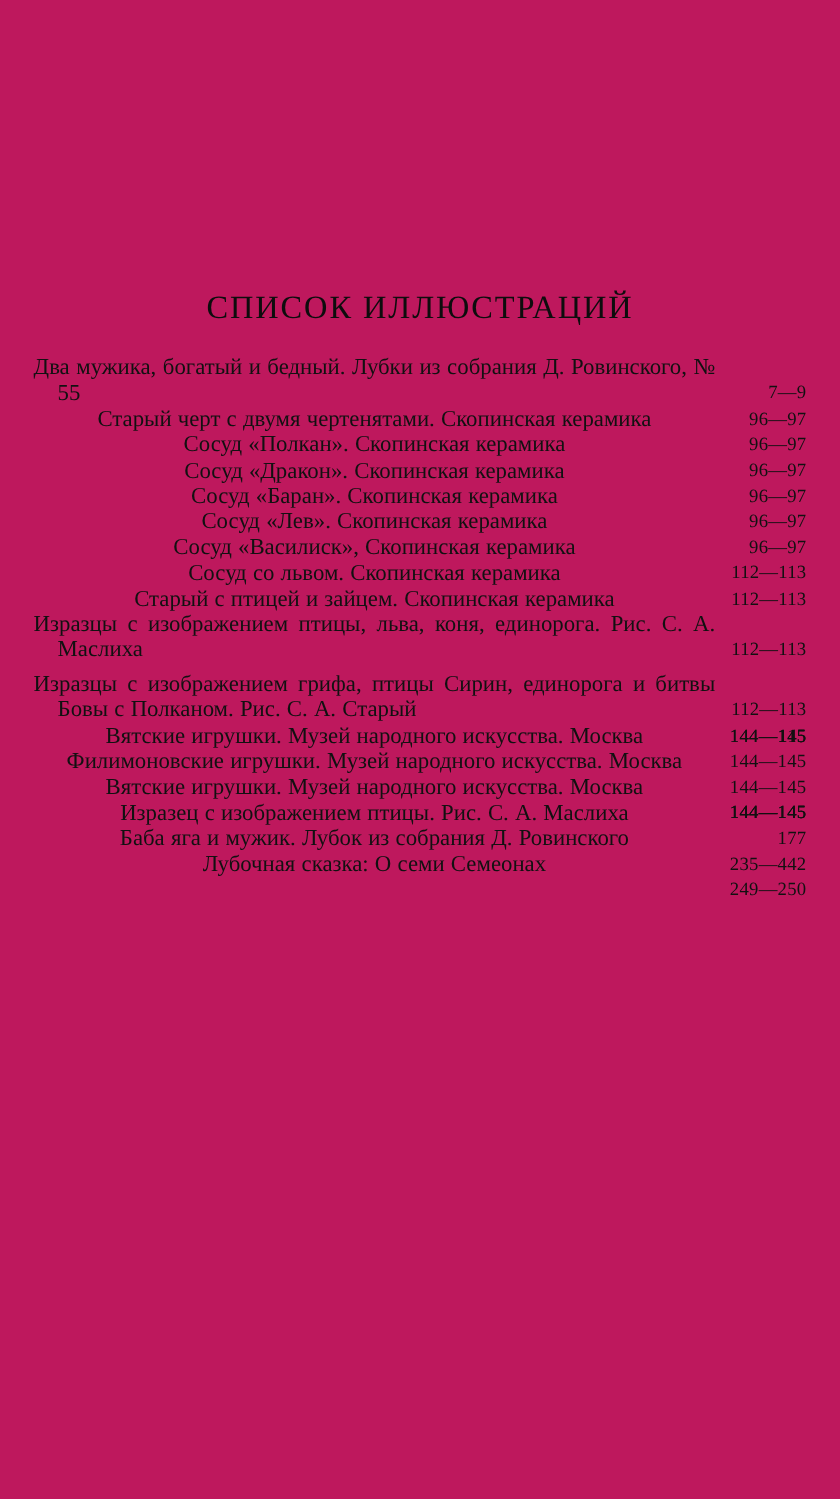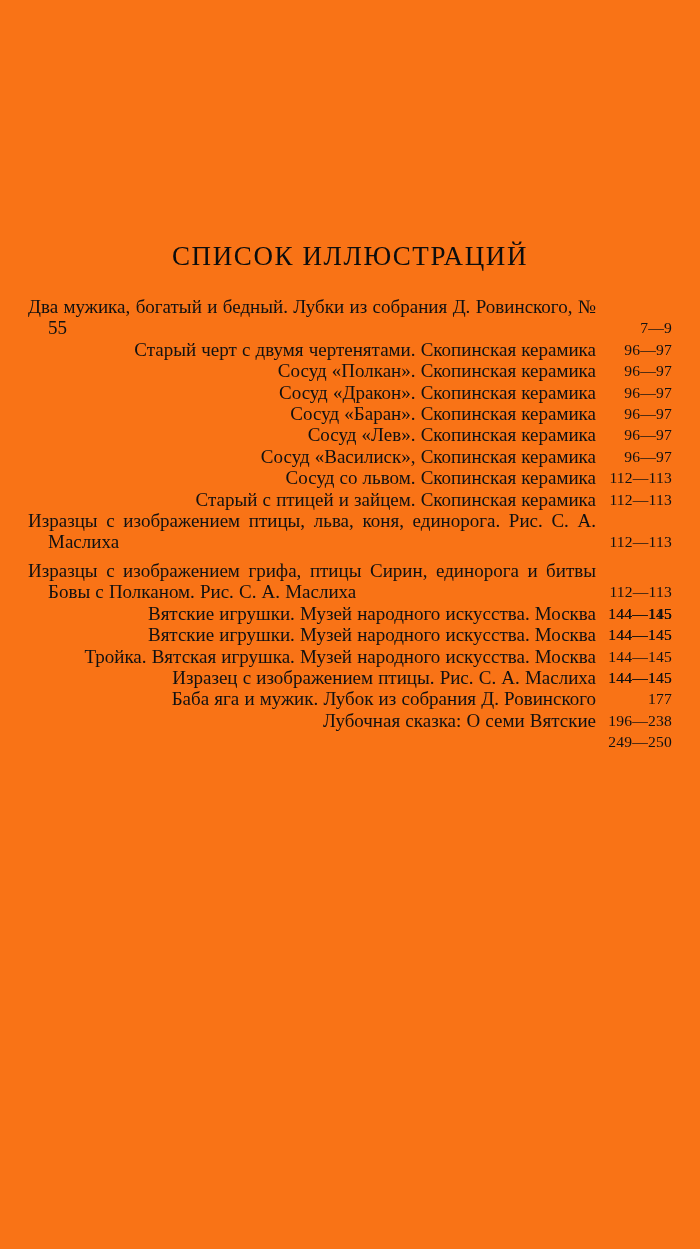--- a/index.html
+++ b/index.html
@@ -14,21 +14,21 @@
     position: relative;
     overflow: hidden;
     font-family: "Liberation Serif", "DejaVu Serif", serif;
     color: #111111;
     -webkit-font-smoothing: antialiased;
   }
 
   .page {
     position: absolute;
     inset: 0;
-    background: #f97316;
+    background: #be185d;
   }
 
   
   .page-title {
     position: absolute;
     top: 222px;
     left: 0;
     width: 700px;
     text-align: center;
     font-size: 27px;
@@ -66,21 +66,21 @@
     color: #111111;
     text-align: justify;
     text-justify: inter-word;
     -ms-text-justify: inter-word;
     padding-left: 20px;
     text-indent: -20px;
     word-spacing: 0.4px;
   }
   
   .entry-text.single {
-    text-align: right;
+    text-align: center;
   }
 
   
   .entry-pages {
     position: absolute;
     right: 0;
     width: 112px;
     text-align: right;
     font-size: 15.6px;
     line-height: 21.4px;
@@ -138,57 +138,57 @@
       </div>
       <div class="entry">
         <span class="entry-text single">Старый с птицей и зайцем. Скопинская керамика</span>
         <span class="entry-pages first-line">112—113</span>
       </div>
       <div class="entry">
         <span class="entry-text">Изразцы с изображением птицы, льва, коня, единорога. Рис. С. А. Маслиха</span>
         <span class="entry-pages last-line">112—113</span>
       </div>
       <div class="entry gap-before">
-        <span class="entry-text">Изразцы с изображением грифа, птицы Сирин, единорога и битвы Бовы с Полканом. Рис. С. А. Маслиха</span>
+        <span class="entry-text">Изразцы с изображением грифа, птицы Сирин, единорога и битвы Бовы с Полканом. Рис. С. А. Старый</span>
         <span class="entry-pages last-line">112—113</span>
       </div>
       <div class="entry">
         <span class="entry-pages first-line">115</span>
       </div>
       <div class="entry">
         <span class="entry-pages first-line">144—145</span>
       </div>
       <div class="entry">
         <span class="entry-text single">Вятские игрушки. Музей народного искусства. Москва</span>
         <span class="entry-pages first-line">144—145</span>
       </div>
       <div class="entry">
+        <span class="entry-text single">Филимоновские игрушки. Музей народного искусства. Москва</span>
         <span class="entry-pages first-line">144—145</span>
       </div>
       <div class="entry">
         <span class="entry-text single">Вятские игрушки. Музей народного искусства. Москва</span>
         <span class="entry-pages first-line">144—145</span>
       </div>
       <div class="entry">
-        <span class="entry-text single">Тройка. Вятская игрушка. Музей народного искусства. Москва</span>
         <span class="entry-pages first-line">144—145</span>
       </div>
       <div class="entry">
         <span class="entry-pages first-line">144—145</span>
       </div>
       <div class="entry">
         <span class="entry-text single">Изразец с изображением птицы. Рис. С. А. Маслиха</span>
         <span class="entry-pages first-line">144—145</span>
       </div>
       <div class="entry">
         <span class="entry-text single">Баба яга и мужик. Лубок из собрания Д. Ровинского</span>
         <span class="entry-pages first-line">177</span>
       </div>
       <div class="entry">
-        <span class="entry-text single">Лубочная сказка: О семи Вятские</span>
-        <span class="entry-pages first-line">196—238</span>
+        <span class="entry-text single">Лубочная сказка: О семи Семеонах</span>
+        <span class="entry-pages first-line">235—442</span>
       </div>
       <div class="entry">
         <span class="entry-pages first-line">249—250</span>
       </div>
     </div>
 
 </div>
 
 </body></html>

